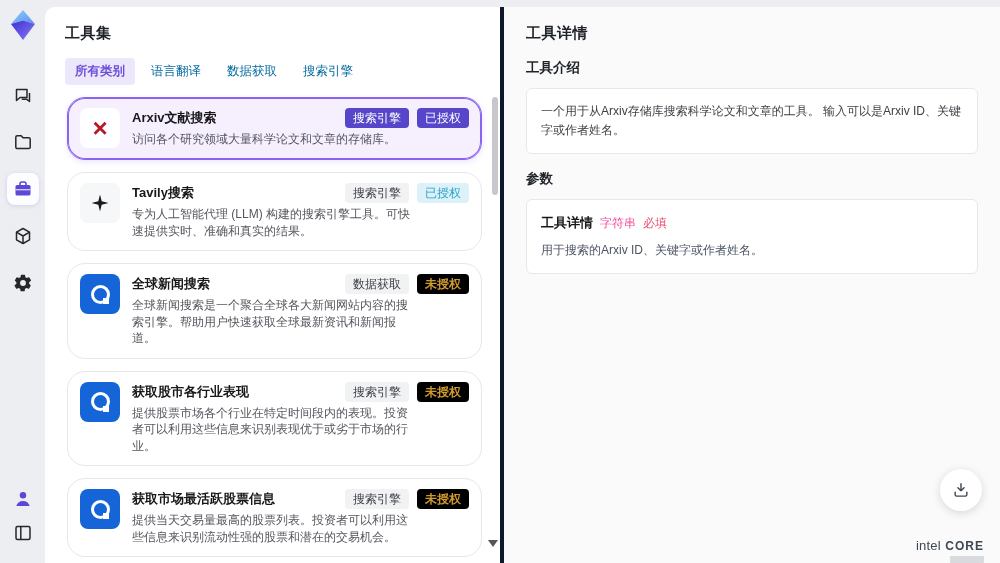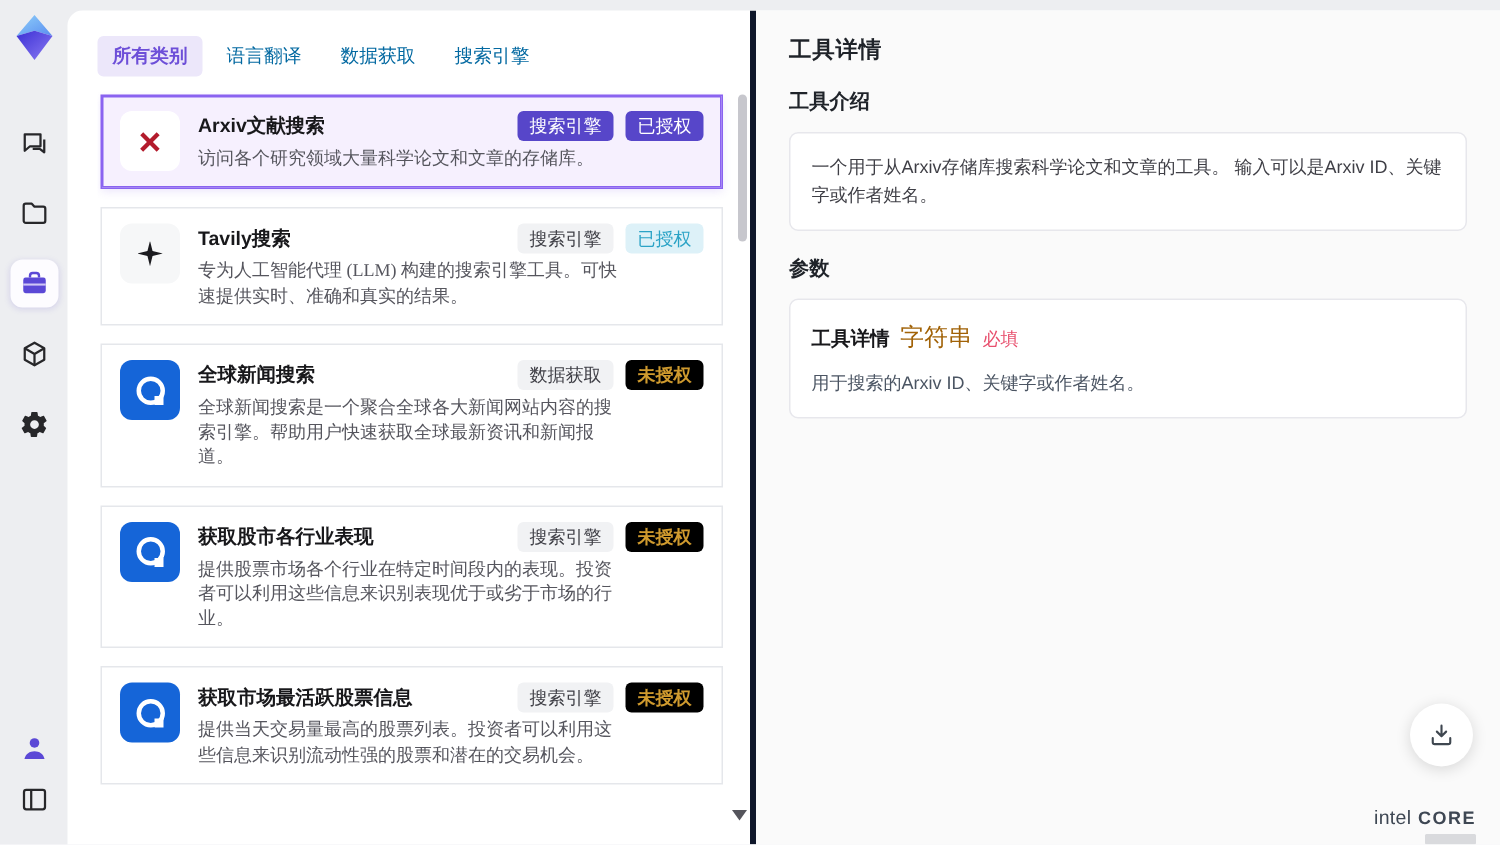--- a/index.html
+++ b/index.html
@@ -34,21 +34,21 @@
   
   .list-panel { width:455px; flex-shrink:0; display:flex; flex-direction:column; padding:17px 0 0 20px; }
   .panel-title { font-size:15px; font-weight:700; margin-bottom:15px; letter-spacing:.5px; }
   .tabs { display:flex; gap:6px; margin-bottom:10px; }
   .tab { font-size:12.5px; color:#0369a1; padding:5px 10px; border-radius:4px; cursor:pointer; white-space:nowrap; }
   .tab.active { background:#ece7fa; color:#6d4fd8; font-weight:600; }
 
   .list { position:relative; flex:1; overflow:hidden; padding:2px 18px 0 2px; }
   .card {
     position:relative; display:flex; gap:12px; align-items:flex-start;
-    border:1px solid #e5e7eb; border-radius:0; background:#fff;
+    border:1px solid #e5e7eb; border-radius:18px; background:#fff;
     padding:10px 12px 11px 12px; margin-bottom:12px; cursor:pointer;justify-content:flex-end;
   }
   .card.selected {
     border-color:#8a63f0; background:#f6f0fe;
     box-shadow:0 0 0 1px #8a63f0 inset, 0 2px 6px rgba(120,80,230,.15);
   }
   .icon-box {
     width:40px; height:40px; border-radius:8px; flex-shrink:0;
     display:flex; align-items:center; justify-content:center; position:relative;
   }
@@ -58,21 +58,21 @@
   .icon-sparkle::before {
     content:""; width:17px; height:17px; background:#1b1b1f;
     clip-path:polygon(50% 0%,60% 40%,100% 50%,60% 60%,50% 100%,40% 60%,0% 50%,40% 40%);
   }
   .icon-blue { background:#1565d8; }
   .icon-blue::before { content:""; width:13px; height:13px; border:3px solid #fff; border-radius:50%; }
   .icon-blue::after { content:""; position:absolute; width:6px; height:6px; background:#fff; right:11px; bottom:10px; }
 
   .card-body { flex:1; min-width:0; padding-top:1px; }
   .card-title { font-size:13px; font-weight:700; color:#18181b; margin-bottom:4px; max-width:230px; }
-  .card-desc { font-size:12px; line-height:16.5px; color:#56565e; max-width:286px;font-family:Liberation Serif, serif; }
+  .card-desc { font-size:12px; line-height:16.5px; color:#56565e; max-width:286px; }
   .card-tags { position:absolute; top:10px; right:12px; display:flex; gap:8px; }
   .tag { font-size:12px; line-height:1; padding:4px 8px; border-radius:4px; white-space:nowrap; }
   .tag-solid { background:#5746c9; color:#ffffff; }
   .tag-gray  { background:#f1f2f4; color:#3f3f46; }
   .tag-cyan  { background:#ddf1f8; color:#2ba3c6; }
   .tag-yellow{ background:#000000; color:#cf9a2e;font-weight:bold; }
 
   .scrollbar-thumb {
     position:absolute; right:2px; top:2px; width:6px; height:98px;
     background:#c7c7cd; border-radius:3px; cursor:pointer;
@@ -87,21 +87,21 @@
     flex:1; background:#fafafa; border-left:4px solid #0f172a;
     padding:17px 22px 0 22px; position:relative; min-width:0;
   }
   .section-heading { font-size:13.5px; font-weight:700; margin:16px 0 11px 0; }
   .detail-card {
     background:#fff; border:1px solid #e7e7ec; border-radius:6px;
     padding:13px 14px; font-size:12px; color:#3f3f46; line-height:1.6;
   }
   .param-line { display:flex; align-items:baseline; gap:7px; margin-bottom:7px; }
   .param-name { font-size:13px; font-weight:700; color:#18181b; }
-  .param-type { font-size:16px; color:#a16207; }
+  .param-type { font-size:12px; color:#ec4899; }
   .param-required { font-size:12px; color:#e8506e; }
   .param-desc { font-size:12px; color:#4b5563; }
 
   
   .fab {
     position:absolute; right:18px; bottom:52px; width:42px; height:42px;
     border-radius:50%; background:#fff; box-shadow:0 2px 10px rgba(0,0,0,.14);
     display:flex; align-items:center; justify-content:center; cursor:pointer; color:#3f4750;
   }
   .intel-logo { position:absolute; right:16px; bottom:0; text-align:right; color:#3e4753;margin-left:24px; }
@@ -176,20 +176,21 @@
       <svg width="20" height="20" viewBox="0 0 20 20" fill="none" stroke="currentColor" stroke-width="1.5">
         <rect x="3" y="3.5" width="14" height="13" rx="1.5"></rect>
         <line x1="7.8" y1="3.5" x2="7.8" y2="16.5"></line>
       </svg>
     </div>
   </div>
 
   <div class="main">
 
     <div class="list-panel">
+      <div class="panel-title">工具集</div>
 
       <div class="tabs">
         <div class="tab active">所有类别</div>
         <div class="tab">语言翻译</div>
         <div class="tab">数据获取</div>
         <div class="tab">搜索引擎</div>
       </div>
 
       <div class="list">
 

